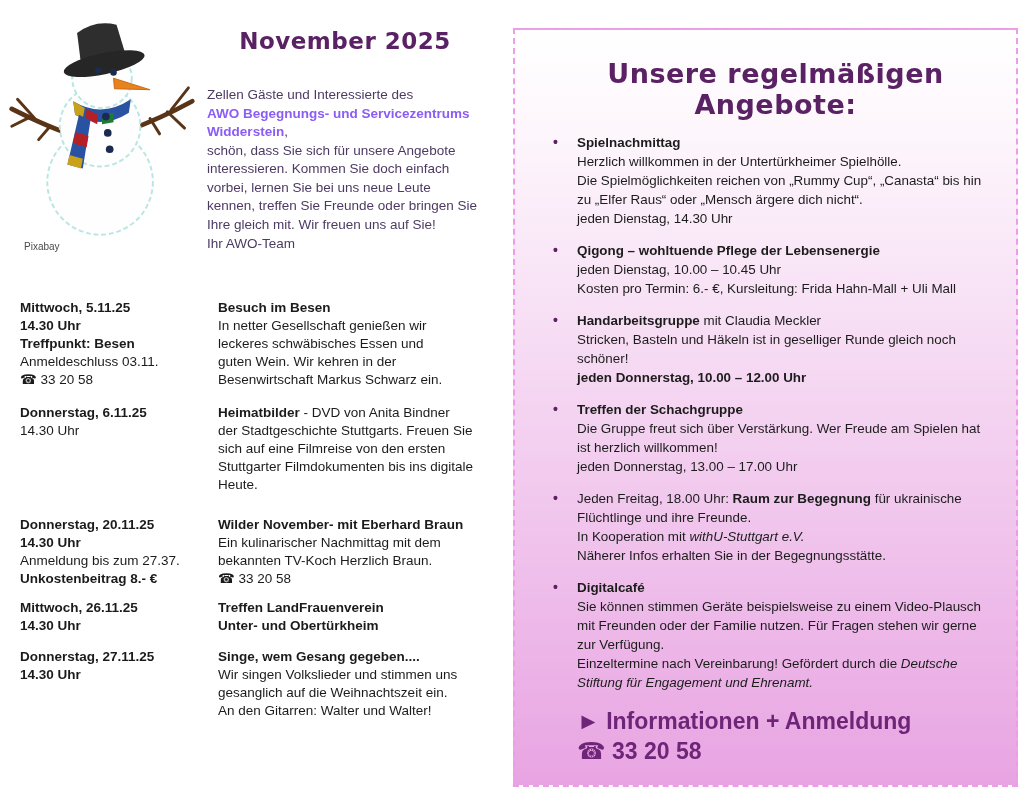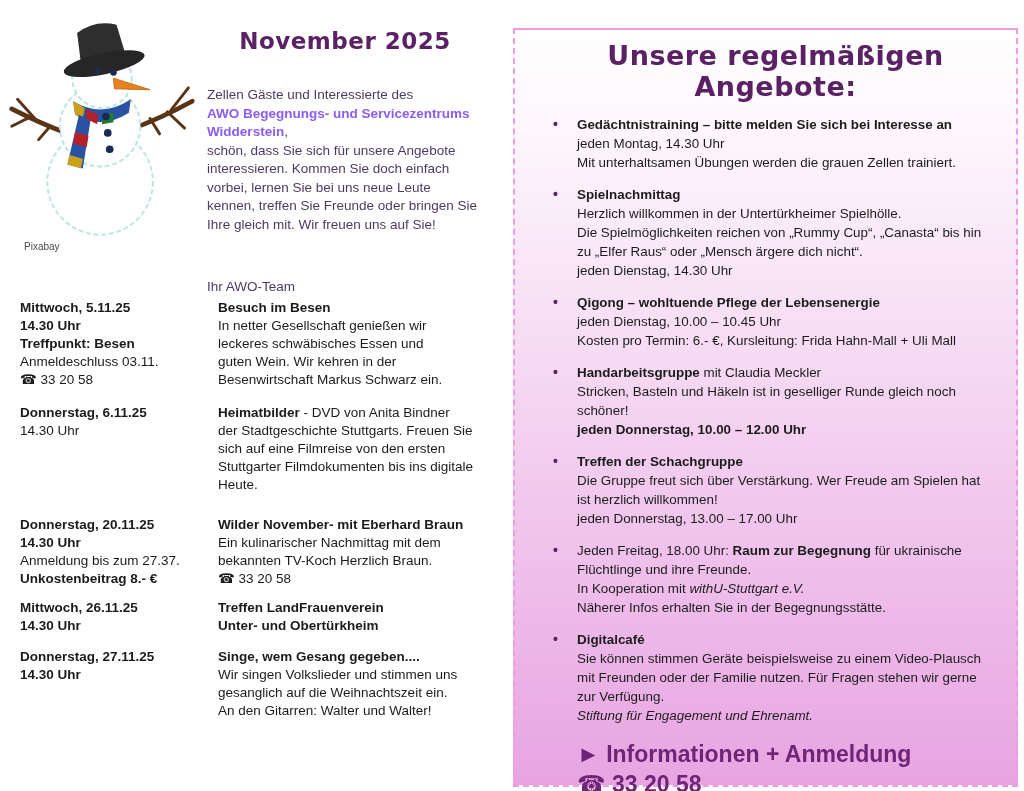--- a/index.html
+++ b/index.html
@@ -10,32 +10,32 @@
   
   .snowman{position:absolute;left:6px;top:20px;width:192px;height:222px;}
   .credit{position:absolute;left:24px;top:241px;font-size:10px;color:#4a4a4a;}
   .main-title{
     position:absolute;left:200px;top:28px;width:290px;text-align:center;
     font-family:"DejaVu Sans",sans-serif;font-weight:bold;font-size:23px;
     color:#5a2164;letter-spacing:.5px;
   }
   .intro{position:absolute;left:207px;top:86px;width:310px;font-size:13.5px;line-height:18.5px;color:#4d3a63;}
   .intro .b{color:#8b5cf6;}
-  .signoff{position:absolute;left:207px;top:236px;font-size:13.5px;color:#4d3a63;margin-top:43px;}
+  .signoff{position:absolute;left:207px;top:236px;font-size:13.5px;color:#4d3a63;}
   .event{position:absolute;left:20px;display:flex;font-size:13.5px;line-height:18px;}
   .ev-date{flex:0 0 198px;width:198px;}
   .ev-desc{width:300px;}
   .b{font-weight:bold;}
   .i{font-style:italic;}
   
   .box{
     position:absolute;left:513px;top:28px;width:505px;height:759px;box-sizing:border-box;
     border:2px dashed #ef9ce8;
     background:linear-gradient(180deg,#ffffff 0%,#fdf6fc 14%,#e8a4e2 100%);
-    padding:10px 16px 0 36px;
+    padding:28px 16px 0 36px;
   }
   .box-title{
     text-align:center;font-family:"DejaVu Sans",sans-serif;font-weight:bold;
     font-size:27px;color:#5a2164;letter-spacing:.5px;margin-bottom:13px;
   }
   .item{position:relative;padding-left:26px;margin-bottom:13px;font-size:13.4px;line-height:19px;color:#1c1c1c;}
   .item::before{content:"\2022";position:absolute;left:2px;top:0;color:#5c2160;font-weight:bold;font-size:14px;}
   .footer{margin:14px 0 0 26px;color:#6e2477;font-weight:bold;font-size:23px;line-height:30px;}
 </style>
 </head>
@@ -167,25 +167,20 @@
       <div class="b">Singe, wem Gesang gegeben....</div>
       <div>Wir singen Volkslieder und stimmen uns</div>
       <div>gesanglich auf die Weihnachtszeit ein.</div>
       <div>An den Gitarren: Walter und Walter!</div>
     </div>
   </div>
 
   <div class="box">
     <div class="box-title">Unsere regelmäßigen Angebote:</div>
 
-    <div class="item">
-      <div class="b">Gedächtnistraining – bitte melden Sie sich bei Interesse an</div>
-      <div>jeden Montag, 14.30 Uhr</div>
-      <div>Mit unterhaltsamen Übungen werden die grauen Zellen trainiert.</div>
-    </div>
 
     <div class="item">
       <div class="b">Spielnachmittag</div>
       <div>Herzlich willkommen in der Untertürkheimer Spielhölle.</div>
       <div>Die Spielmöglichkeiten reichen von „Rummy Cup“, „Canasta“ bis hin</div>
       <div>zu „Elfer Raus“ oder „Mensch ärgere dich nicht“.</div>
       <div>jeden Dienstag, 14.30 Uhr</div>
     </div>
 
     <div class="item">
@@ -213,20 +208,21 @@
       <div>Flüchtlinge und ihre Freunde.</div>
       <div><span>In Kooperation mit </span><span class="i">withU-Stuttgart e.V.</span></div>
       <div>Näherer Infos erhalten Sie in der Begegnungsstätte.</div>
     </div>
 
     <div class="item">
       <div class="b">Digitalcafé</div>
       <div>Sie können stimmen Geräte beispielsweise zu einem Video-Plausch</div>
       <div>mit Freunden oder der Familie nutzen. Für Fragen stehen wir gerne</div>
       <div>zur Verfügung.</div>
+      <div><span>Einzeltermine nach Vereinbarung! Gefördert durch die </span><span class="i">Deutsche</span></div>
       <div class="i">Stiftung für Engagement und Ehrenamt.</div>
     </div>
 
     <div class="footer">
       <div><span>►</span> <span>Informationen + Anmeldung</span></div>
       <div><span>☎</span> <span>33 20 58</span></div>
     </div>
   </div>
 
 </div>

